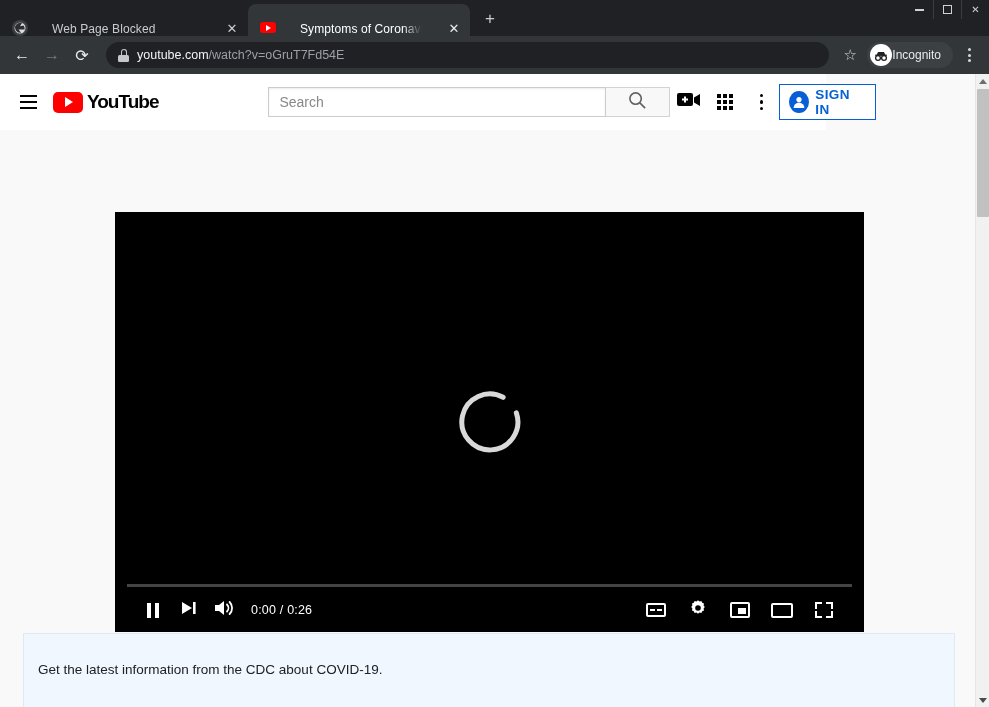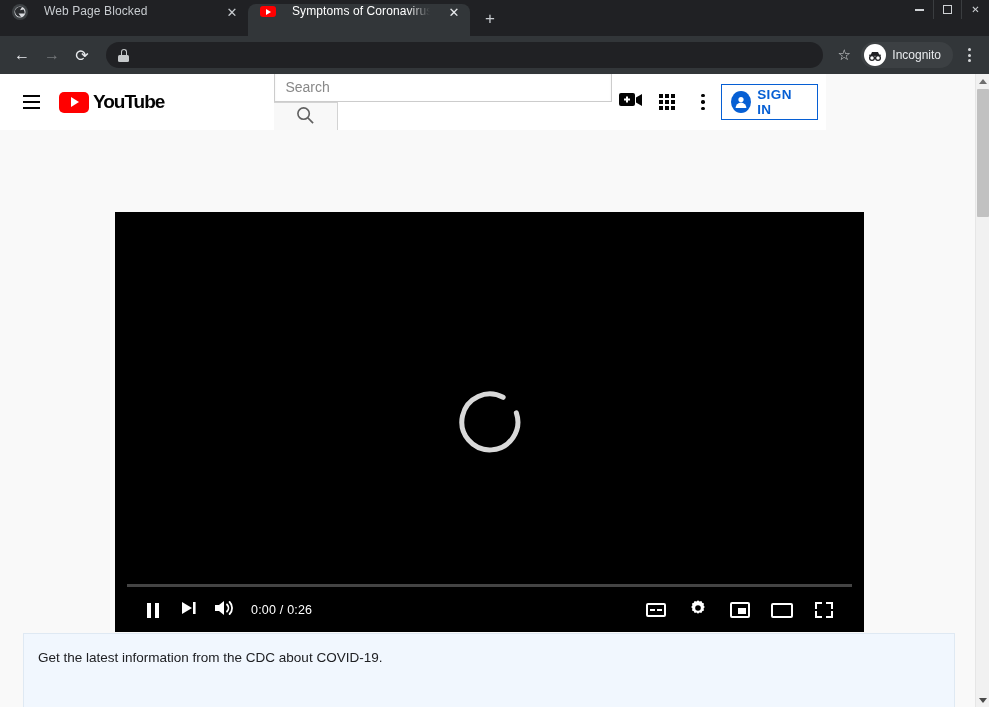--- a/index.html
+++ b/index.html
@@ -14,22 +14,22 @@
   .browser { width: 989px; height: 707px; position: relative; background:#fff; }
 
   .titlebar {
     height: 36px; background: #202124; position: relative;
     display: flex; align-items: flex-end;
   }
 
   .tabstrip { display: flex; align-items: flex-end; height: 36px; flex: 1; }
 
   .tab {
-    height: 32px; display: flex; align-items: flex-start;
-    padding: 0 8px 0 12px; gap: 16px;
+    height: 32px; display: flex; align-items: flex-end;
+    padding: 0 8px 0 12px; gap: 24px;
     font-size: 12px; color: #c8ccd0; position: relative;
     border-radius: 8px 8px 0 0;
   }
   .tab.inactive { width: 248px; }
   .tab.active {
     width: 222px; background: #323639; color: #ffffff;
   }
   .tab-favicon { width: 16px; height: 16px; flex: 0 0 16px; position: relative; }
 
   .fav-globe {
@@ -105,21 +105,21 @@
   }
   .url { font-size: 12.5px; color:#9aa0a6; white-space:nowrap; }
   .url .host { color:#f1f3f4; }
 
   .star {
     width: 26px; height:26px; display:flex;align-items:center;justify-content:center;
     color:#d6d8da; font-size:15px; margin-right:2px;
   }
   .incognito-pill {
     height: 26px; background:#3c4043; border-radius:13px;
-    display:flex; align-items:center; gap:6px; padding: 0 12px 0 3px;
+    display:flex; align-items:center; gap:0; padding: 0 12px 0 3px;
     margin-right: 2px;
   }
   .incog-icon {
     width:22px;height:22px;border-radius:50%;background:#fff;
     display:flex;align-items:center;justify-content:center;
   }
   .incognito-label { font-size:12px; color:#e8eaed; }
   .kebab {
     width:24px;height:28px;display:flex;flex-direction:column;align-items:center;justify-content:center;gap:2.5px;
   }
@@ -141,21 +141,21 @@
   .yt-logo-badge {
     width:30px;height:21px;background:#ff0000;border-radius:5px;
     display:flex;align-items:center;justify-content:center;
   }
   .yt-logo-badge::after{
     content:"";width:0;height:0;border-left:8px solid #fff;
     border-top:5px solid transparent;border-bottom:5px solid transparent;margin-left:2px;
   }
   .yt-logo-text { font-size:19px; font-weight:bold; color:#030303; letter-spacing:-1px; font-family:"Liberation Sans", sans-serif;}
 
-  .search-wrap { display:flex; margin-left: 110px; flex-direction: column; }
+  .search-wrap { display:flex; margin-left: 110px; }
   .search-field {
     width: 338px; height:30px; border:1px solid #cccccc; background:#fff;
     display:flex;align-items:center;padding-left:10px;
     box-shadow: inset 0 1px 2px rgba(0,0,0,.08);
   }
   .search-field span { font-size:14px; color:#888888; }
   .search-btn {
     width: 64px; height:30px; border:1px solid #d3d3d3; border-left:none;
     background:#f8f8f8; display:flex;align-items:center;justify-content:center;
   }
@@ -219,21 +219,21 @@
   .fs-box .br{bottom:0;right:0;border-left:none;border-top:none;}
 
   
   .covid-panel {
     position:absolute; left:23px; top:503px; width:932px; height:126px;
     background:#f1f7fe; border:1px solid #dfe9f3;
   }
   .covid-top { display:flex; padding: 16px 16px 0 14px; }
   .covid-texts { flex:1; }
   .covid-title { font-size:14.5px; font-weight:bold; color:#030303; letter-spacing:.1px;}
-  .covid-desc { font-size:13.5px; color:#202124; }
+  .covid-desc { font-size:13.5px; color:#202124; margin-top:12px; }
   .learn-more {
     height:36px; border:1px solid #065fd4; color:#065fd4; background:transparent;
     display:flex;align-items:center;justify-content:center;padding:0 16px;
     font-size:13px;font-weight:600;letter-spacing:.6px; margin-top: 6px; margin-right: 18px;
   }
 
   
   .scrollbar {
     position:absolute; right:0; top:0; width:14px; height:633px;
     background:#f1f1f1; border-left:1px solid #e6e6e6;
@@ -296,20 +296,21 @@
   <div class="toolbar">
     <div class="navbtn">←</div>
     <div class="navbtn disabled">→</div>
     <div class="navbtn">⟳</div>
 
     <div class="omnibox">
       <span class="lock">
           <b></b>
           <i></i>
         </span>
+      <span class="url"><span class="host">youtube.com</span><span>/watch?v=oGruT7Fd54E</span></span>
     </div>
 
     <div class="star">☆</div>
 
     <div class="incognito-pill">
       <span class="incog-icon">
         <svg width="16" height="16" viewBox="0 0 16 16">
           <path d="M5 5 h6 l1.4 3 H3.6 Z" fill="#202124"></path>
           <rect x="2.2" y="7.6" width="11.6" height="1.3" fill="#202124"></rect>
           <circle cx="5" cy="11" r="2.4" fill="none" stroke="#202124" stroke-width="1.3"></circle>

